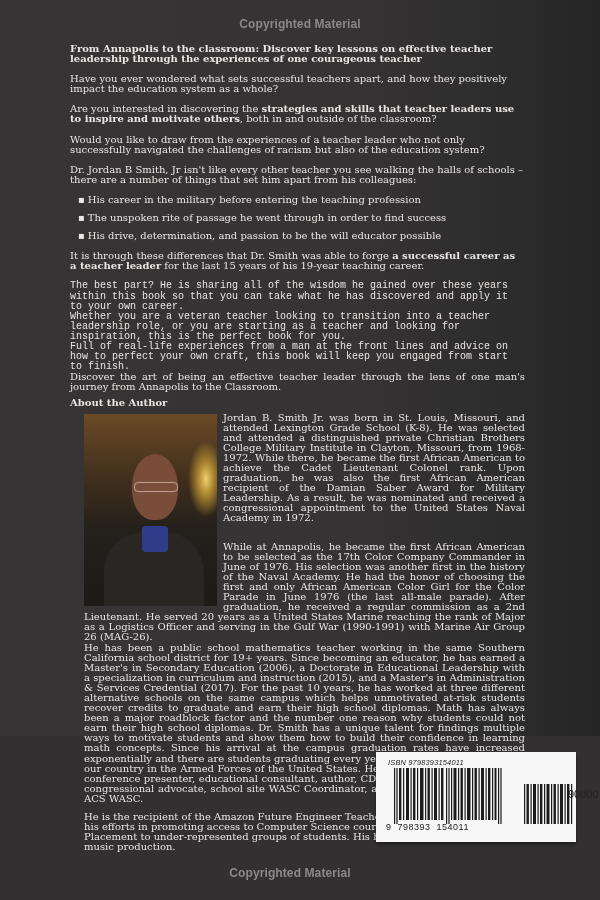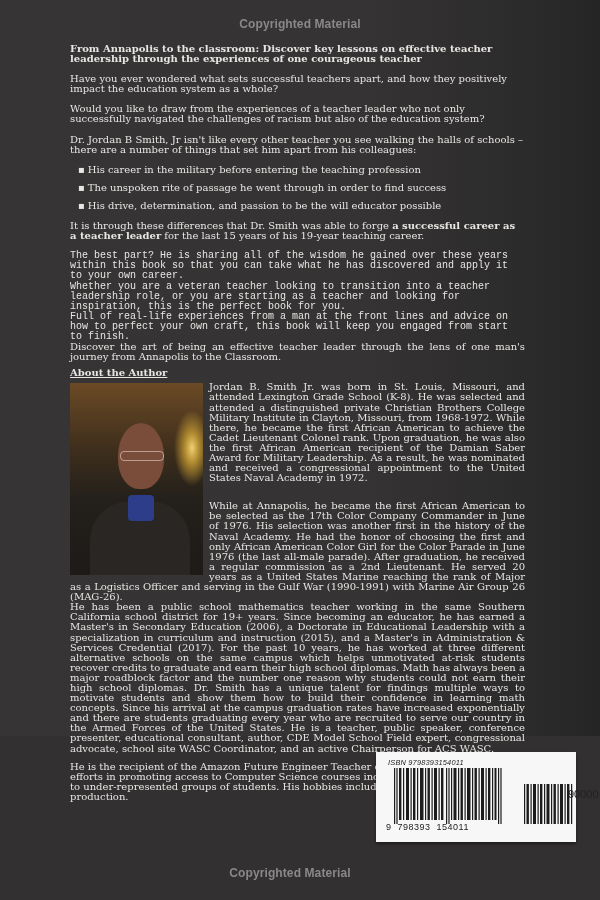--- a/index.html
+++ b/index.html
@@ -8,22 +8,22 @@
   .watermark{position:absolute;left:0;width:600px;text-align:center;font-family:"Liberation Sans",sans-serif;font-weight:bold;font-size:12px;color:#8a8888;letter-spacing:0.1px;}
   .wm-top{top:17px;}
   .wm-bottom{top:866px;left:-10px;}
   .content{position:absolute;left:70px;top:44px;width:455px;font-size:10px;line-height:10.1px;color:#e8e6e3;}
   .content p{margin:0 0 10px 0;}
   .content p.tight{margin:0;font-family:Liberation Mono, monospace;}
   .bold{font-weight:bold;}
   ul.bullets{list-style:none;margin:0 0 10px 0;padding:0;}
   ul.bullets li{margin:8px;padding:0;}
   ul.bullets li::before{content:"\25AA";margin-right:3px;}
-  .about-title{font-weight:bold;margin:3px 0 4px 0;text-decoration:underline;}
-  .about{position:relative;}
+  .about-title{font-weight:bold;margin:3px 0 4px 0;}
+  .about{position:relative;margin-left:14px;}
   .photo{float:left;width:133px;height:192px;margin:1px 6px 2px 0;background:
       radial-gradient(ellipse 22px 30px at 73px 75px,#9a6a55 0%,#7b4f3e 60%,rgba(0,0,0,0) 100%),
       radial-gradient(ellipse 18px 38px at 122px 65px,#f0d070 0%,#b08a30 40%,rgba(0,0,0,0) 100%),
       linear-gradient(180deg,#6b4a25 0%,#3e2e1c 35%,#24201b 60%,#1d1a18 100%);
     position:relative;overflow:hidden;}
   .photo .jacket{position:absolute;left:20px;top:118px;width:100px;height:80px;background:#2a2623;border-radius:40px 40px 0 0;}
   .photo .shirt{position:absolute;left:58px;top:112px;width:26px;height:26px;background:#2d3d8a;border-radius:4px;}
   .photo .head{position:absolute;left:48px;top:40px;width:46px;height:66px;background:#7a4c3a;border-radius:50% 50% 45% 45%;}
   .photo .glasses{position:absolute;left:50px;top:68px;width:42px;height:8px;border:1px solid #d9c3b5;border-radius:4px;opacity:.7;}
   .justify{text-align:justify;}
@@ -39,20 +39,21 @@
 </head>
 <body>
 
 <div class="page">
 
   <div class="watermark wm-top">Copyrighted Material</div>
 
   <div class="content">
     <p class="bold">From Annapolis to the classroom: Discover key lessons on effective teacher leadership through the experiences of one courageous teacher</p>
     <p>Have you ever wondered what sets successful teachers apart, and how they positively impact the education system as a whole?</p>
+    <p><span>Are you interested in discovering the </span><span class="bold">strategies and skills that teacher leaders use to inspire and motivate others</span><span>, both in and outside of the classroom?</span></p>
     <p>Would you like to draw from the experiences of a teacher leader who not only successfully navigated the challenges of racism but also of the education system?</p>
     <p>Dr. Jordan B Smith, Jr isn't like every other teacher you see walking the halls of schools – there are a number of things that set him apart from his colleagues:</p>
     <ul class="bullets">
       <li>His career in the military before entering the teaching profession</li>
       <li>The unspoken rite of passage he went through in order to find success</li>
       <li>His drive, determination, and passion to be the will educator possible</li>
     </ul>
     <p><span>It is through these differences that Dr. Smith was able to forge </span><span class="bold">a successful career as a teacher leader</span><span> for the last 15 years of his 19-year teaching career.</span></p>
     <p class="tight">The best part? He is sharing all of the wisdom he gained over these years within this book so that you can take what he has discovered and apply it to your own career.</p>
     <p class="tight">Whether you are a veteran teacher looking to transition into a teacher leadership role, or you are starting as a teacher and looking for inspiration, this is the perfect book for you.</p>

